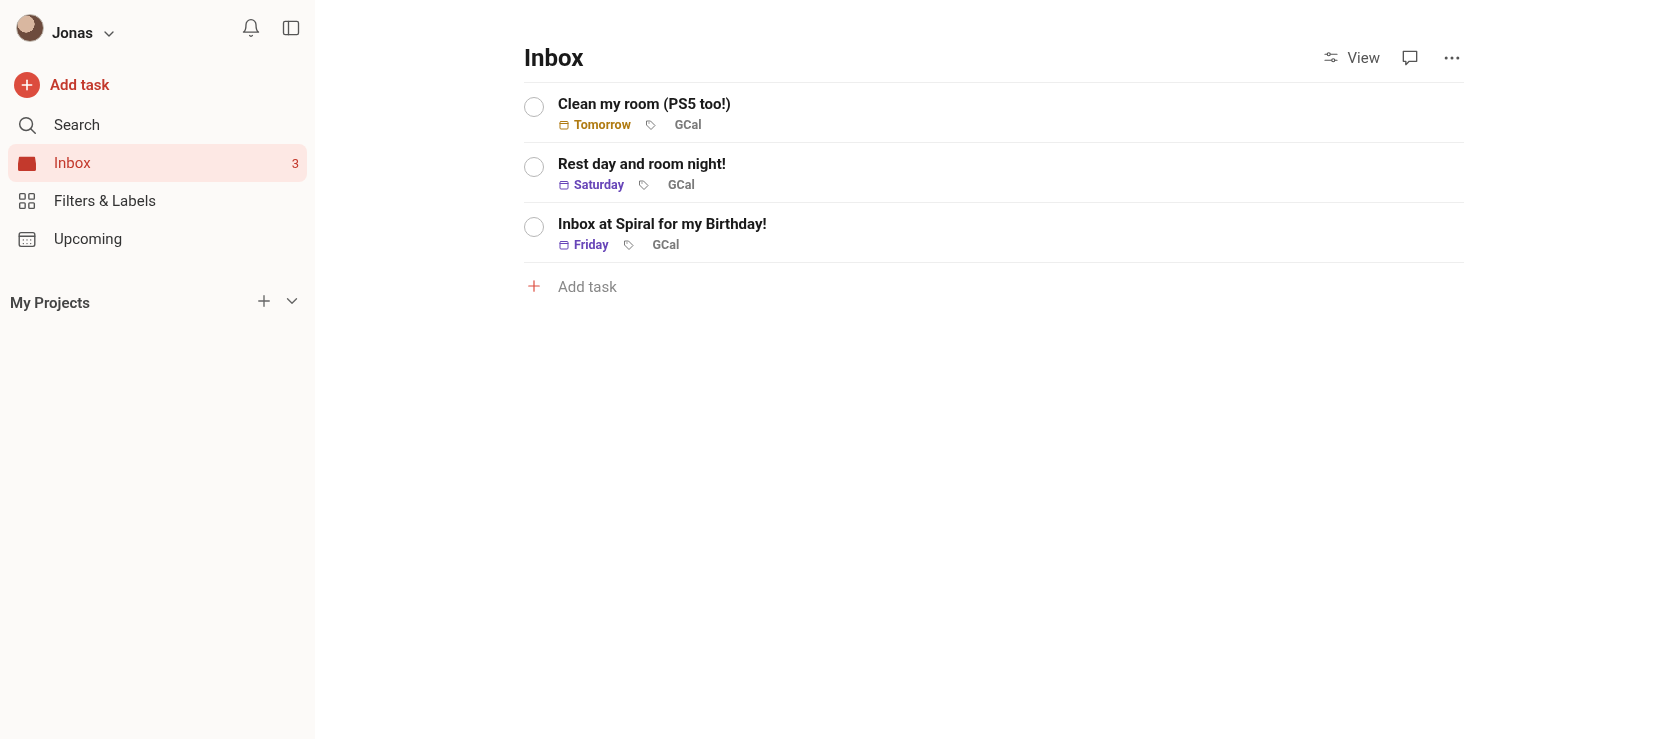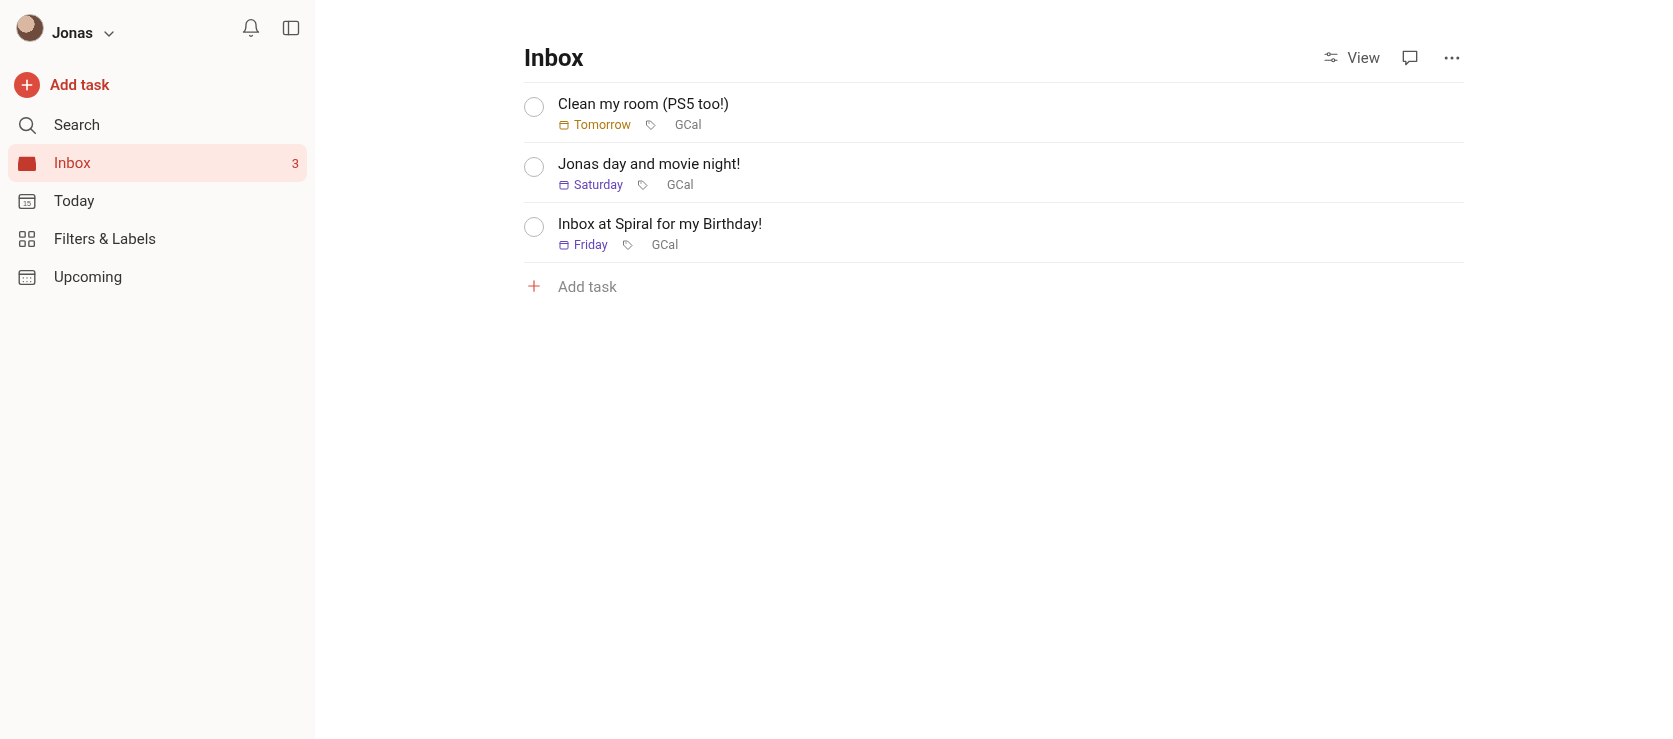--- a/index.html
+++ b/index.html
@@ -165,21 +165,21 @@
     border-bottom: 1px solid #eee;
   }
   .checkbox {
     width: 20px; height: 20px;
     border: 1.5px solid #b7b7b7;
     border-radius: 50%;
     margin-top: 2px;
     flex: 0 0 auto;
     cursor: pointer;
   }
-  .task-body { flex: 1; }
+  .task-body { flex: 1; font-weight: bold; }
   .task-title {
     font-size: 15px;
     color: #1a1a1a;
     margin-bottom: 4px;
   }
   .task-meta {
     display: flex;
     gap: 14px;
     font-size: 12.5px;
     align-items: flex-end;
@@ -264,28 +264,20 @@
 
   <div class="nav-item active">
     <svg class="i22" viewBox="0 0 24 24" fill="none" stroke="#c3392c" stroke-width="1.6" stroke-linejoin="round">
         <path d="M3 13h5l2 3h4l2-3h5"></path>
         <path d="M4 6h16l1 7v6a1 1 0 0 1-1 1H4a1 1 0 0 1-1-1v-6l1-7z"></path>
       </svg>
     <span>Inbox</span>
     <span class="count">3</span>
   </div>
 
-  <div class="nav-item">
-    <svg class="i22" viewBox="0 0 24 24" fill="none" stroke="#555" stroke-width="1.5" stroke-linecap="round" stroke-linejoin="round">
-        <rect x="3.5" y="5" width="17" height="15" rx="2"></rect>
-        <line x1="3.5" y1="9" x2="20.5" y2="9"></line>
-        <text x="12" y="17.5" text-anchor="middle" font-size="8" font-family="sans-serif" fill="#555" stroke="none">15</text>
-      </svg>
-    <span>Today</span>
-  </div>
 
   <div class="nav-item">
     <svg class="i22" viewBox="0 0 24 24" fill="none" stroke="#555" stroke-width="1.5" stroke-linecap="round">
         <rect x="4" y="4" width="6" height="6" rx="1"></rect>
         <rect x="14" y="4" width="6" height="6" rx="1"></rect>
         <rect x="4" y="14" width="6" height="6" rx="1"></rect>
         <rect x="14" y="14" width="6" height="6" rx="1"></rect>
       </svg>
     <span>Filters &amp; Labels</span>
   </div>
@@ -297,20 +289,35 @@
         <line x1="8" y1="13" x2="8" y2="13"></line>
         <line x1="12" y1="13" x2="12" y2="13"></line>
         <line x1="16" y1="13" x2="16" y2="13"></line>
         <line x1="8" y1="17" x2="8" y2="17"></line>
         <line x1="12" y1="17" x2="12" y2="17"></line>
         <line x1="16" y1="17" x2="16" y2="17"></line>
       </svg>
     <span>Upcoming</span>
   </div>
 
+  <div class="projects-header">
+    <span>My Projects</span>
+    <span class="spacer"></span>
+    <span>
+      <svg class="i18" viewBox="0 0 24 24" fill="none" stroke="#666" stroke-width="1.8" stroke-linecap="round">
+          <line x1="12" y1="5" x2="12" y2="19"></line>
+          <line x1="5" y1="12" x2="19" y2="12"></line>
+        </svg>
+    </span>
+    <span>
+      <svg class="i18" viewBox="0 0 24 24" fill="none" stroke="#666" stroke-width="1.8" stroke-linecap="round" stroke-linejoin="round">
+          <polyline points="6 9 12 15 18 9"></polyline>
+        </svg>
+    </span>
+  </div>
 
 </aside>
 
 <main class="main">
   <div class="content">
 
     <div class="page-top">
       <h1 class="page-title">Inbox</h1>
       <div class="page-actions">
         <span class="view-btn">
@@ -356,21 +363,21 @@
                   <circle cx="8" cy="8" r="1.3" fill="currentColor" stroke="none"></circle>
                 </svg>
                 <span>GCal</span>
               </span>
             </div>
           </div>
         </div>
         <div class="task">
           <span class="checkbox"></span>
           <div class="task-body">
-            <div class="task-title">Jonas day and movie night!</div>
+            <div class="task-title">Rest day and room night!</div>
             <div class="task-meta">
               <span class="chip date-purple">
                 <svg class="i12" viewBox="0 0 24 24" fill="none" stroke="currentColor" stroke-width="2" stroke-linecap="round" stroke-linejoin="round">
                   <rect x="4" y="5" width="16" height="15" rx="2"></rect>
                   <line x1="4" y1="9" x2="20" y2="9"></line>
                 </svg>
                 <span>Saturday</span>
               </span>
               <span class="chip label-grey">
                 <svg class="i12" viewBox="0 0 24 24" fill="none" stroke="currentColor" stroke-width="2" stroke-linejoin="round">

